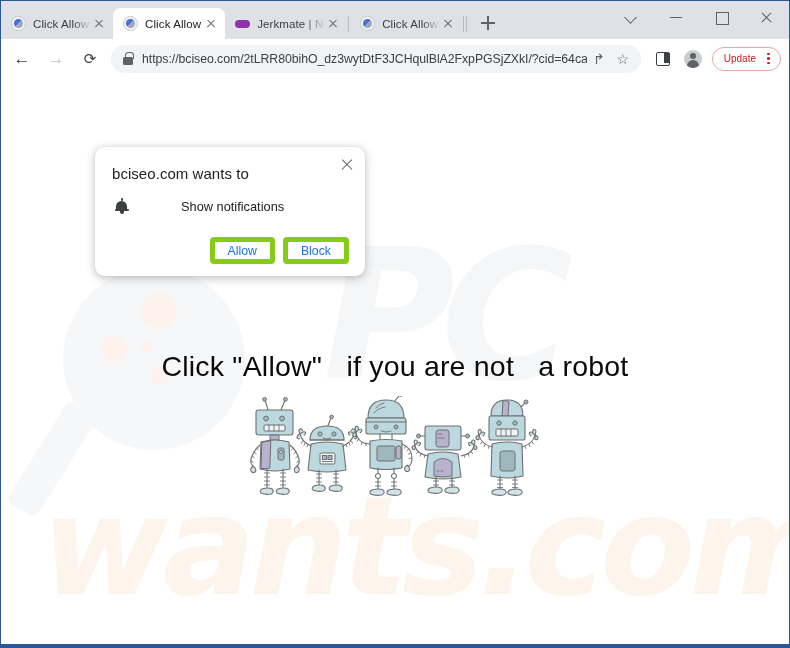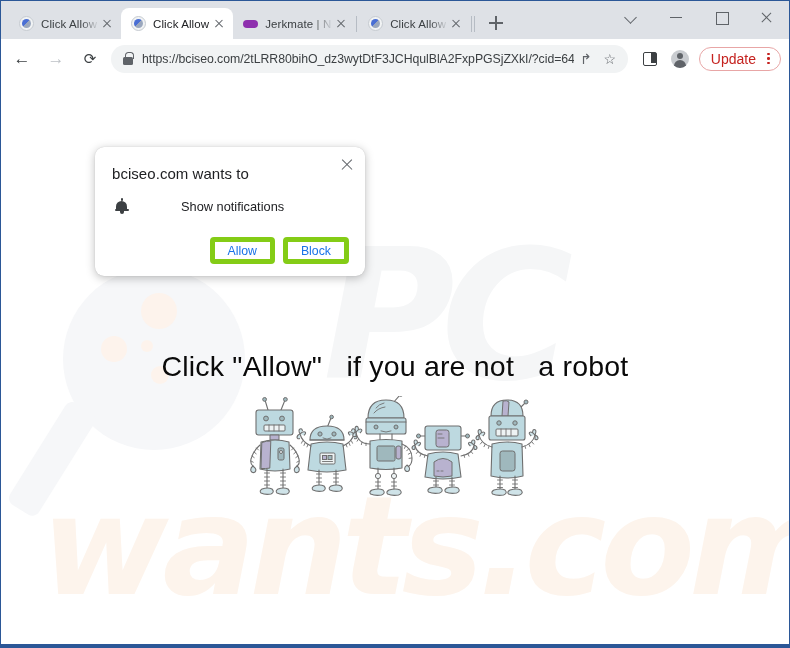--- a/index.html
+++ b/index.html
@@ -23,21 +23,21 @@
     flex-direction: column;
   }
 
   
   #tab-strip {
     position: relative;
     height: 38px;
     background: #dee1e6;
     display: flex;
     align-items: flex-end;
-    padding-left: 8px;
+    padding-left: 0;
     flex: 0 0 auto;
   }
 
   .tab {
     position: relative;
     height: 31px;
     display: flex;
     align-items: center;
     padding: 0 6px 0 10px;
     border-radius: 8px 8px 0 0;
@@ -321,21 +321,21 @@
     height: 24px;
     border: 1px solid #e8a6a6;
     border-radius: 12px;
     display: flex;
     align-items: center;
     padding: 0 3px 0 11px;
     margin-left: 5px;
     flex: 0 0 auto;
   }
   #update-label {
-    font-size: 14px;
+    font-size: 10px;
     color: #c5221f;
     white-space: nowrap;
   }
   #kebab-menu {
     width: 18px; height: 20px;
     position: relative;
     margin-left: 3px;
     flex: 0 0 18px;
   }
   #kebab-menu i {

